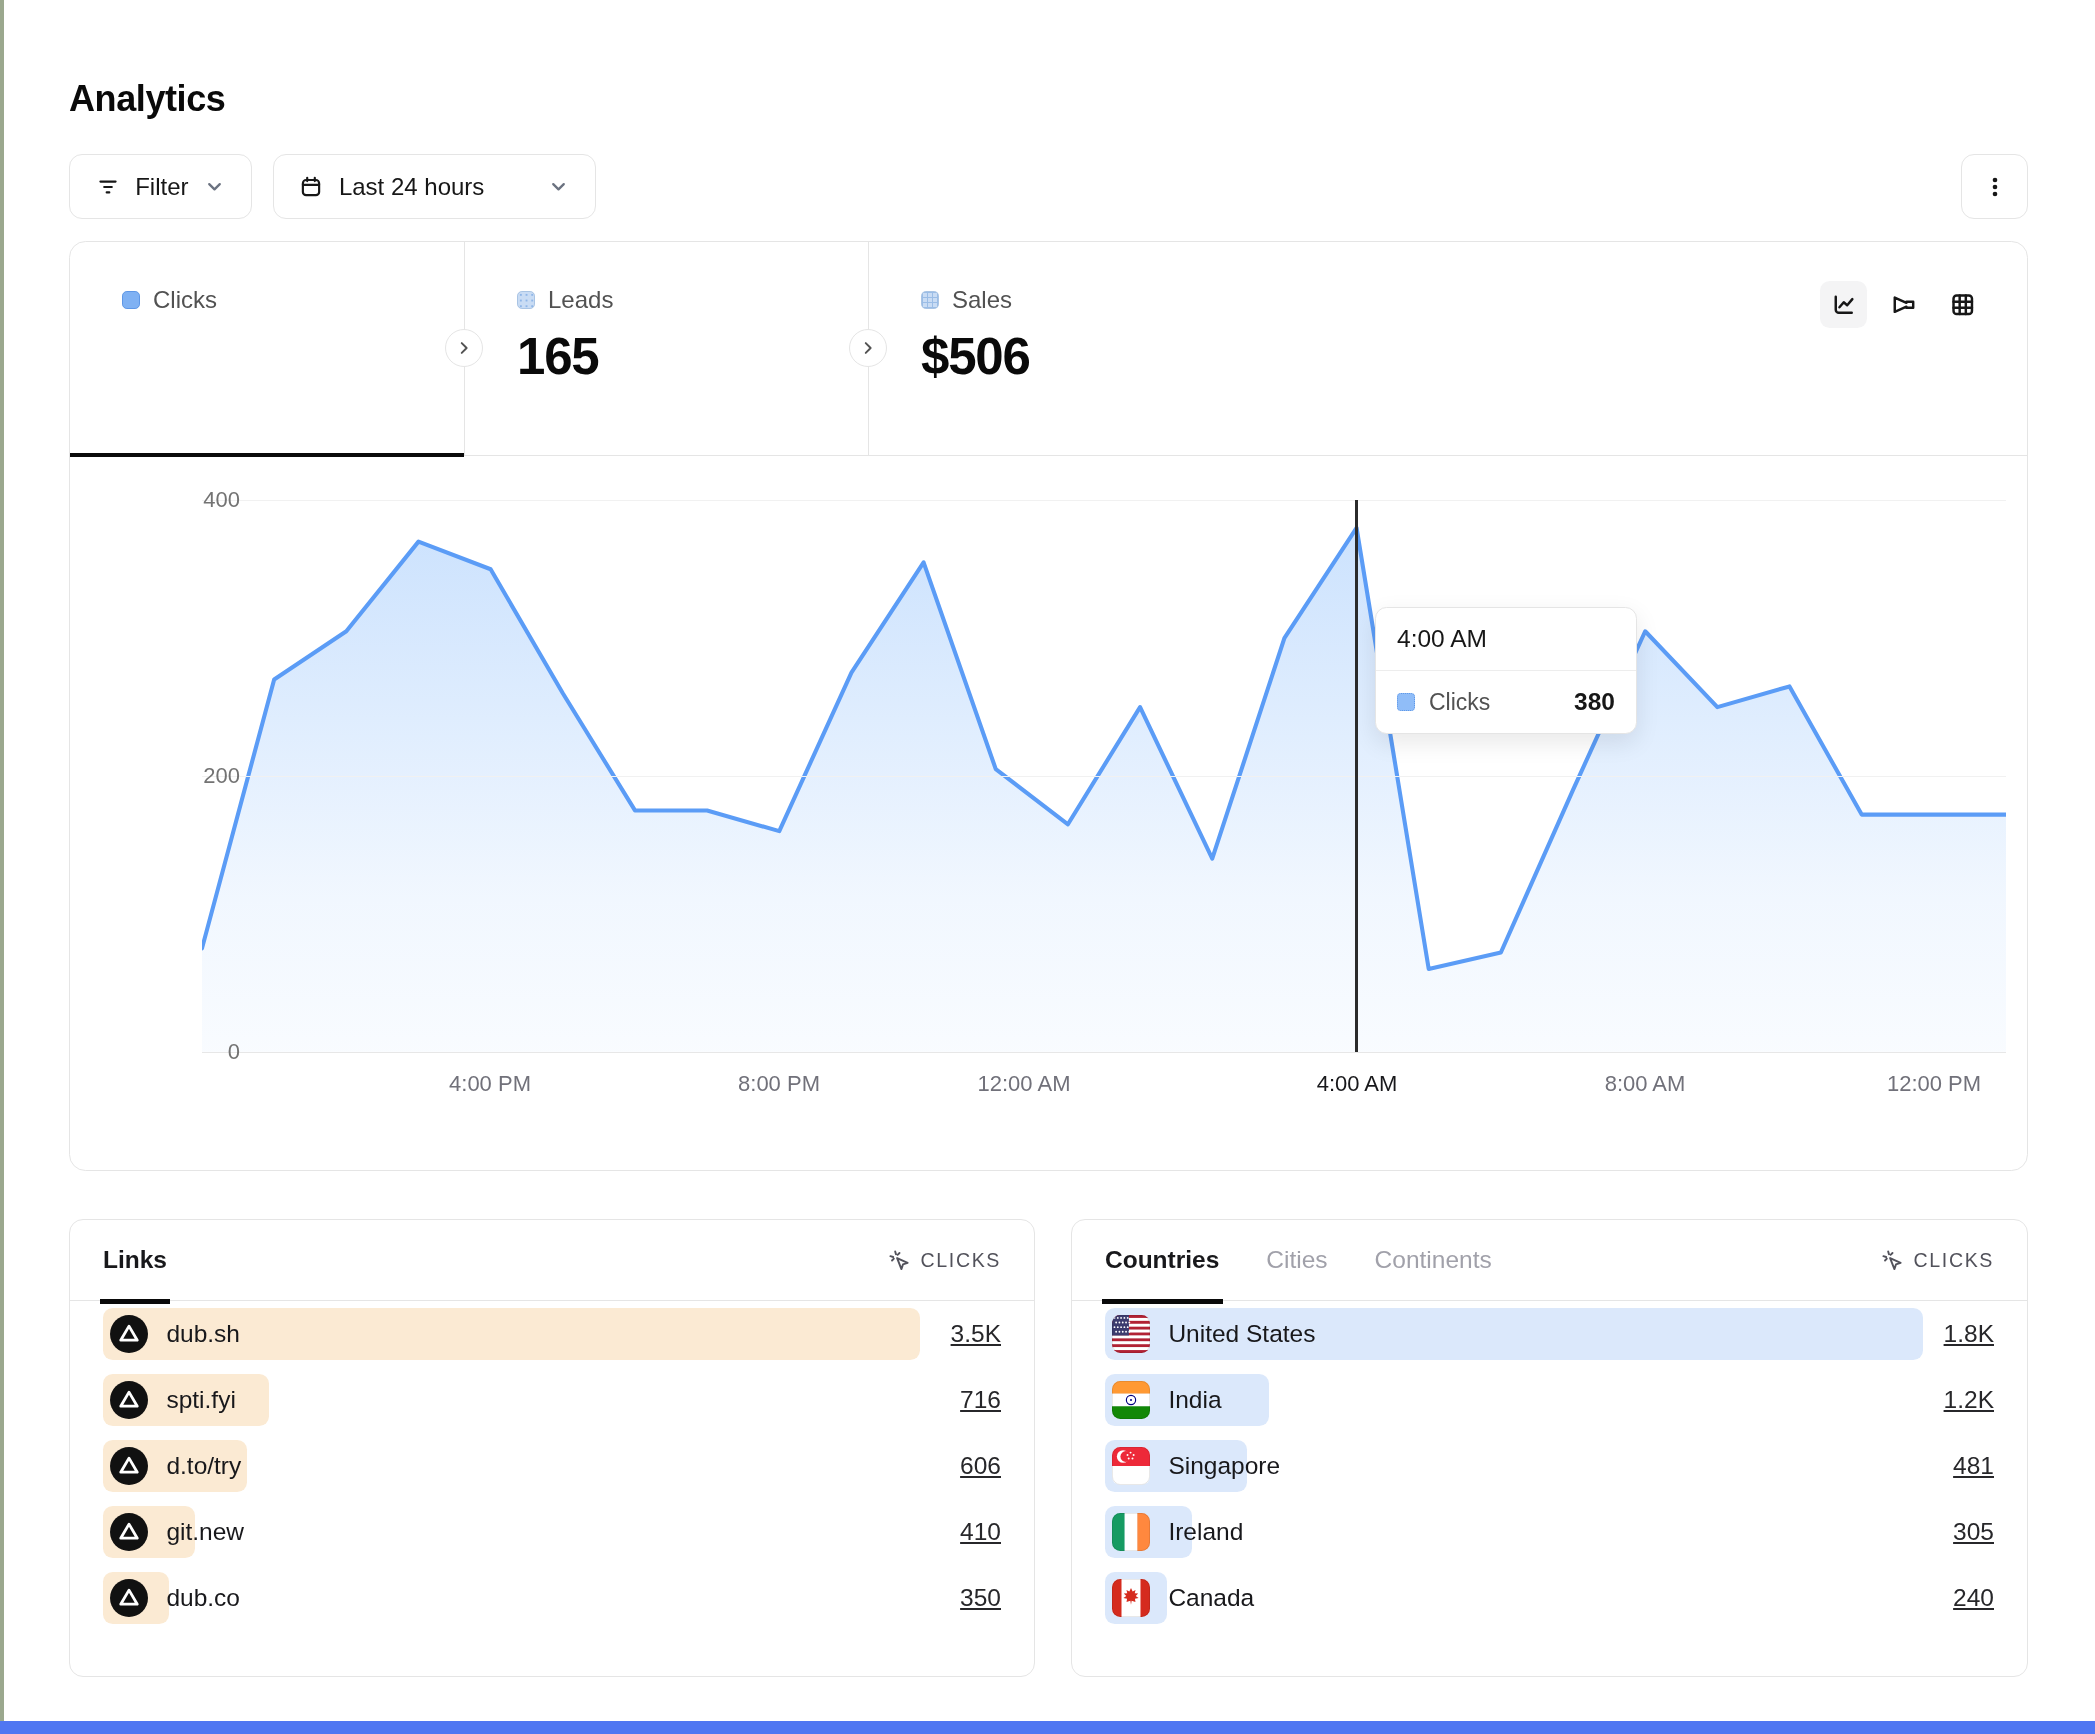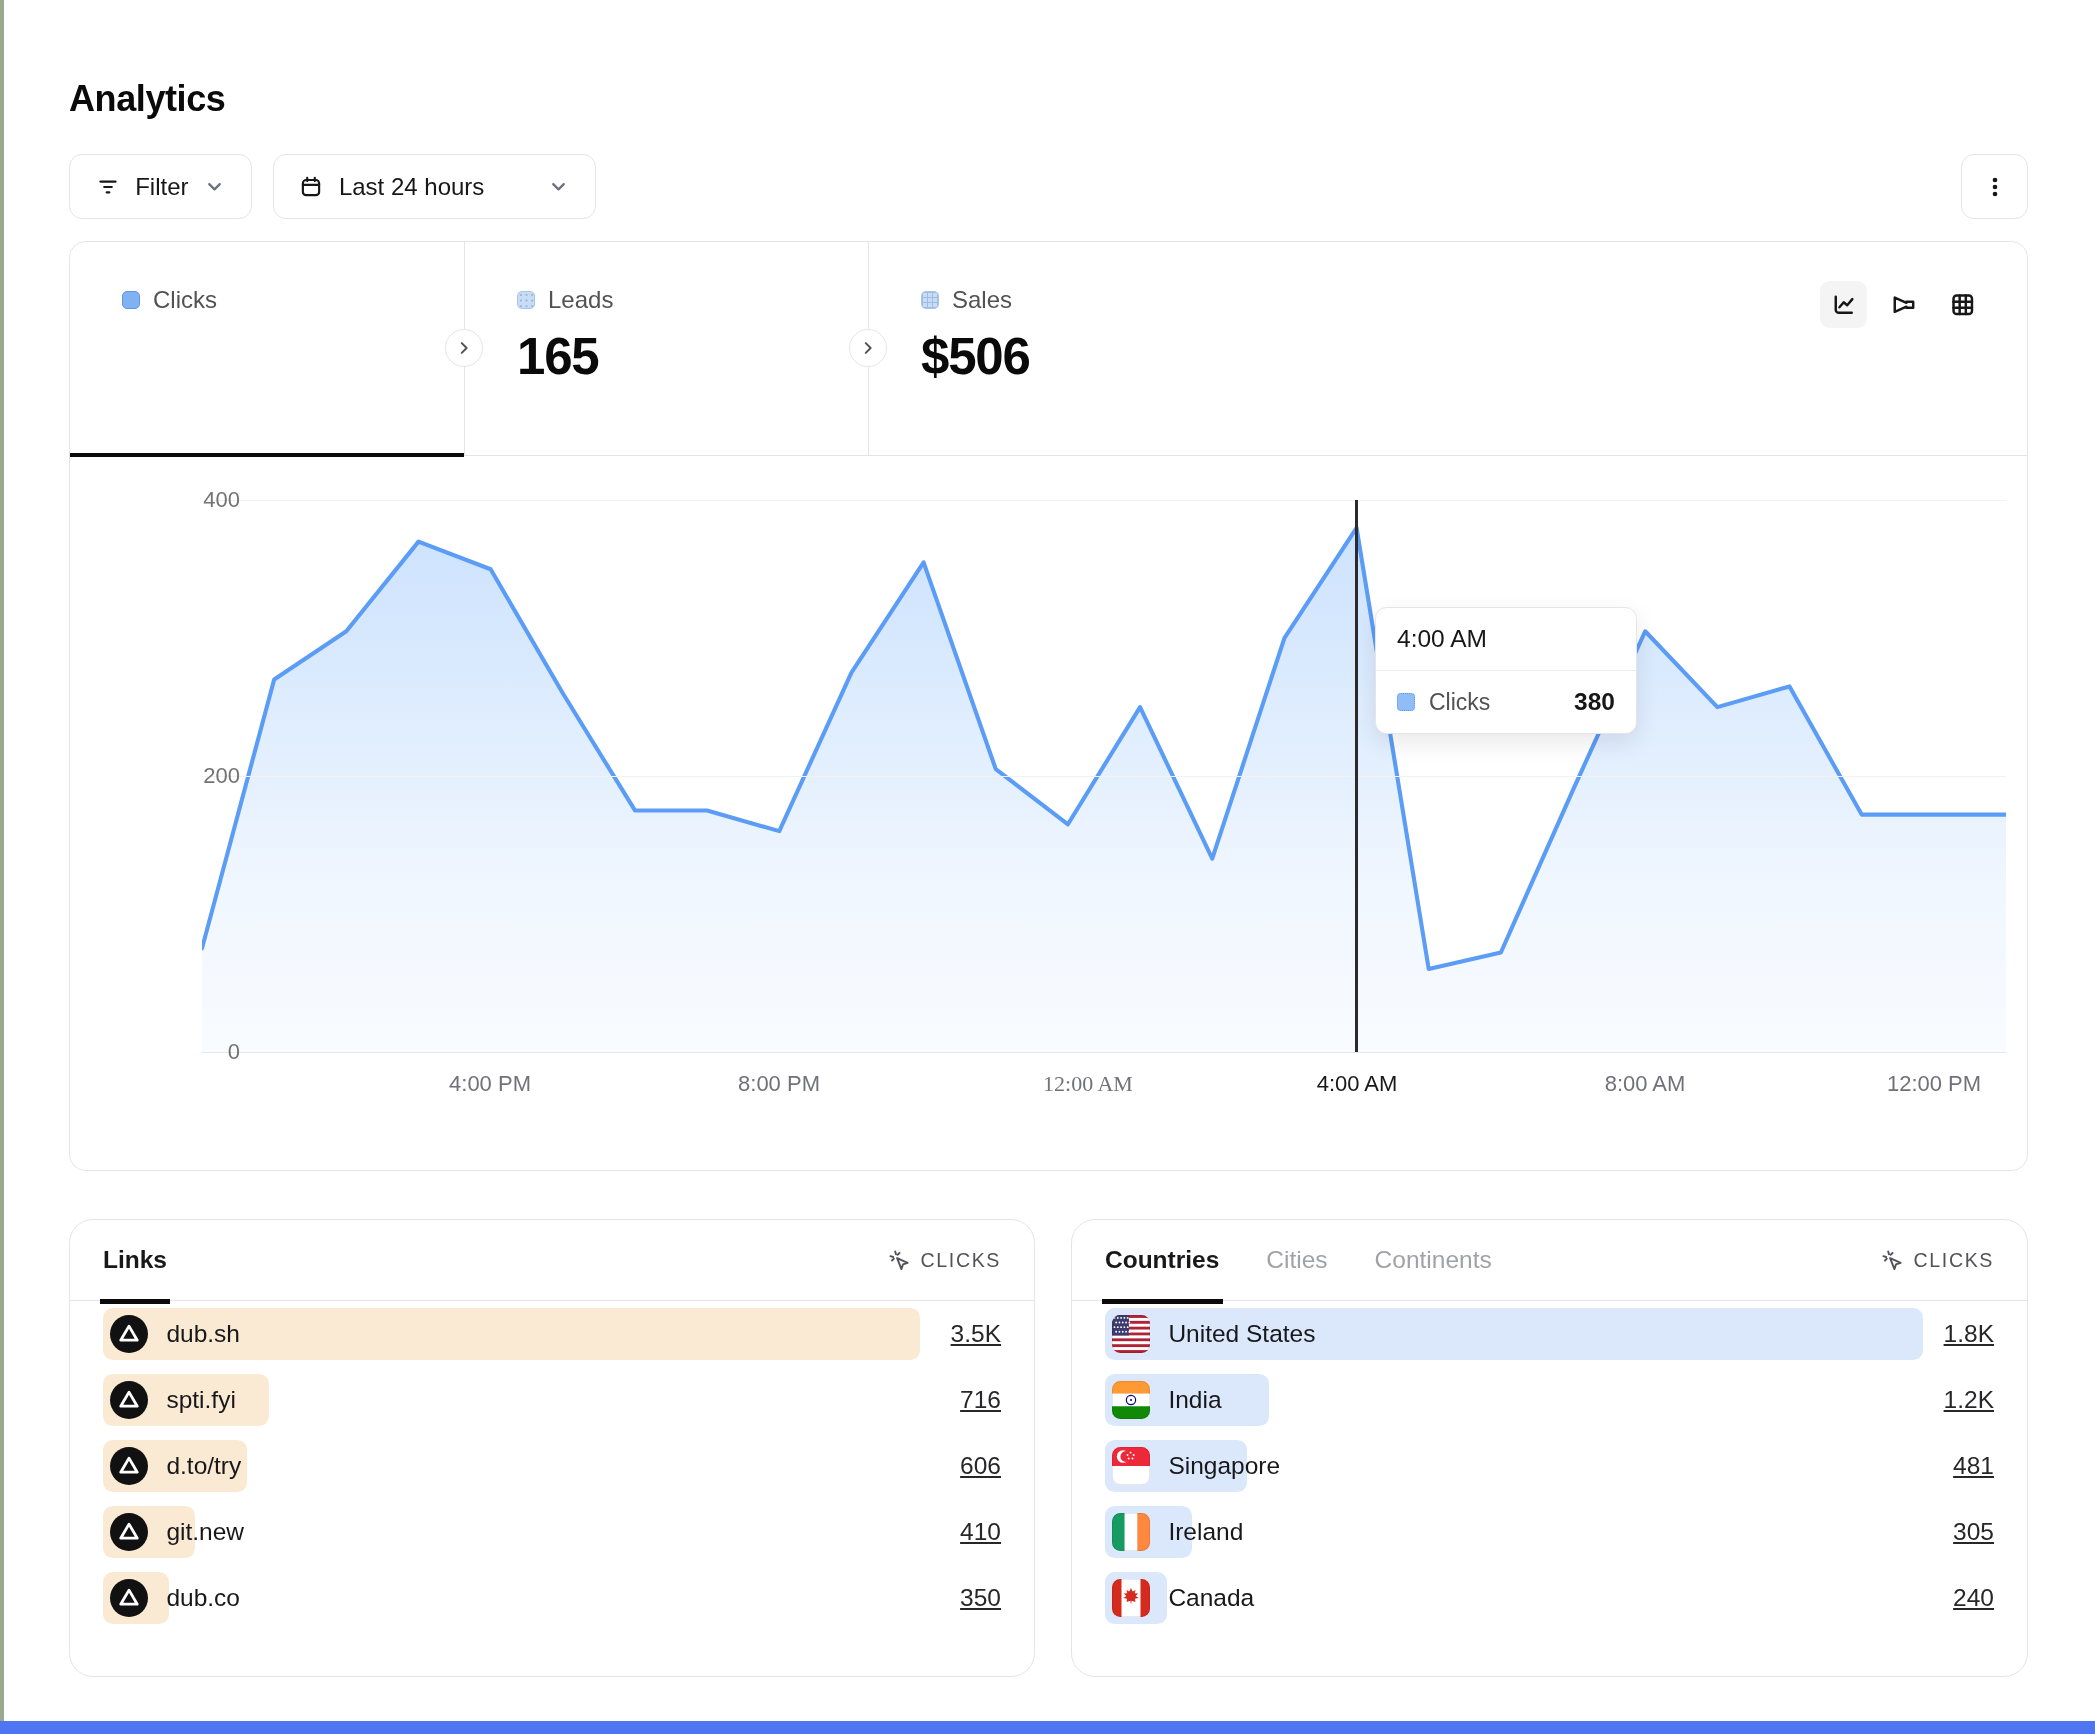--- a/index.html
+++ b/index.html
@@ -44,21 +44,21 @@
   .plot-svg{position:absolute;left:132px;top:44px;}
   .hover-line{position:absolute;top:44px;width:2.5px;height:552px;background:#2b2b2b;z-index:3;}
   .tooltip{position:absolute;top:151px;width:262px;background:#fff;border:1.2px solid #e5e5e5;border-radius:11.5px;
     box-shadow:0 8.2px 24.5px rgba(0,0,0,.09);z-index:4;overflow:hidden;}
   .tooltip-header{padding:17px 21px;font-size:24.5px;font-weight:500;color:#171717;border-bottom:1.2px solid #ededed;}
   .tooltip-row{padding:17px 21px;display:flex;align-items:center;gap:14px;}
   .tooltip-row .sq-t{width:18px;height:18px;border-radius:4.1px;background:#90bdf8;border:1.6px dotted #5e97e6;}
   .tooltip-metric{font-size:23px;color:#525252;}
   .tooltip-value{margin-left:auto;font-size:24.5px;font-weight:700;color:#171717;}
   
-  .panel{position:absolute;top:1219px;height:458px;border:1.2px solid #e5e5e5;border-radius:24px;background:#fff;}
+  .panel{position:absolute;top:1219px;height:458px;border:1.2px solid #e5e5e5;border-radius:14px;background:#fff;}
   .panel.links{left:69px;width:966px;}
   .panel.countries{left:1071px;width:957px;}
   .panel-header{position:relative;height:81px;border-bottom:1.2px solid #e5e5e5;display:flex;align-items:center;padding:0 33px;}
   .panel-tabs{display:flex;gap:47px;}
   .panel-tab{font-size:24.5px;font-weight:500;color:#a1a1aa;cursor:pointer;position:relative;}
   .panel-tab.active{color:#18181b;font-weight:600;}
   .tab-underline{position:absolute;left:-3.3px;right:-3.3px;bottom:-29.5px;height:4.1px;background:#0a0a0a;}
   .metric-badge{margin-left:auto;display:flex;align-items:center;gap:9.8px;font-size:19.6px;font-weight:500;
     letter-spacing:1.6px;color:#52525b;}
   .rows{margin-top:7px;}
@@ -201,21 +201,21 @@
       </div>
     </div>
   <div class="gridline zero" style="top: 596px;"></div>
       <div class="ylab" style="top: 583px;">0</div>
       <div class="gridline" style="top: 320px;"></div>
       <div class="ylab" style="top: 307px;">200</div>
       <div class="gridline" style="top: 44px;"></div>
       <div class="ylab" style="top: 31px;">400</div>
       <div class="xlab" style="left: 330px;">4:00 PM</div>
       <div class="xlab" style="left: 619px;">8:00 PM</div>
-      <div class="xlab" style="left: 928px; font-family: Liberation Serif, serif;">12:00 AM</div>
+      <div class="xlab" style="left: 864px;">12:00 AM</div>
       <div class="xlab active" style="left: 1197px;">4:00 AM</div>
       <div class="xlab" style="left: 1485px;">8:00 AM</div>
       <div class="xlab" style="left: 1774px;">12:00 PM</div>
     </div>
 </div>
 
 <div class="panel links">
   <div class="panel-header">
     <div class="panel-tabs">
       <span class="panel-tab active">

